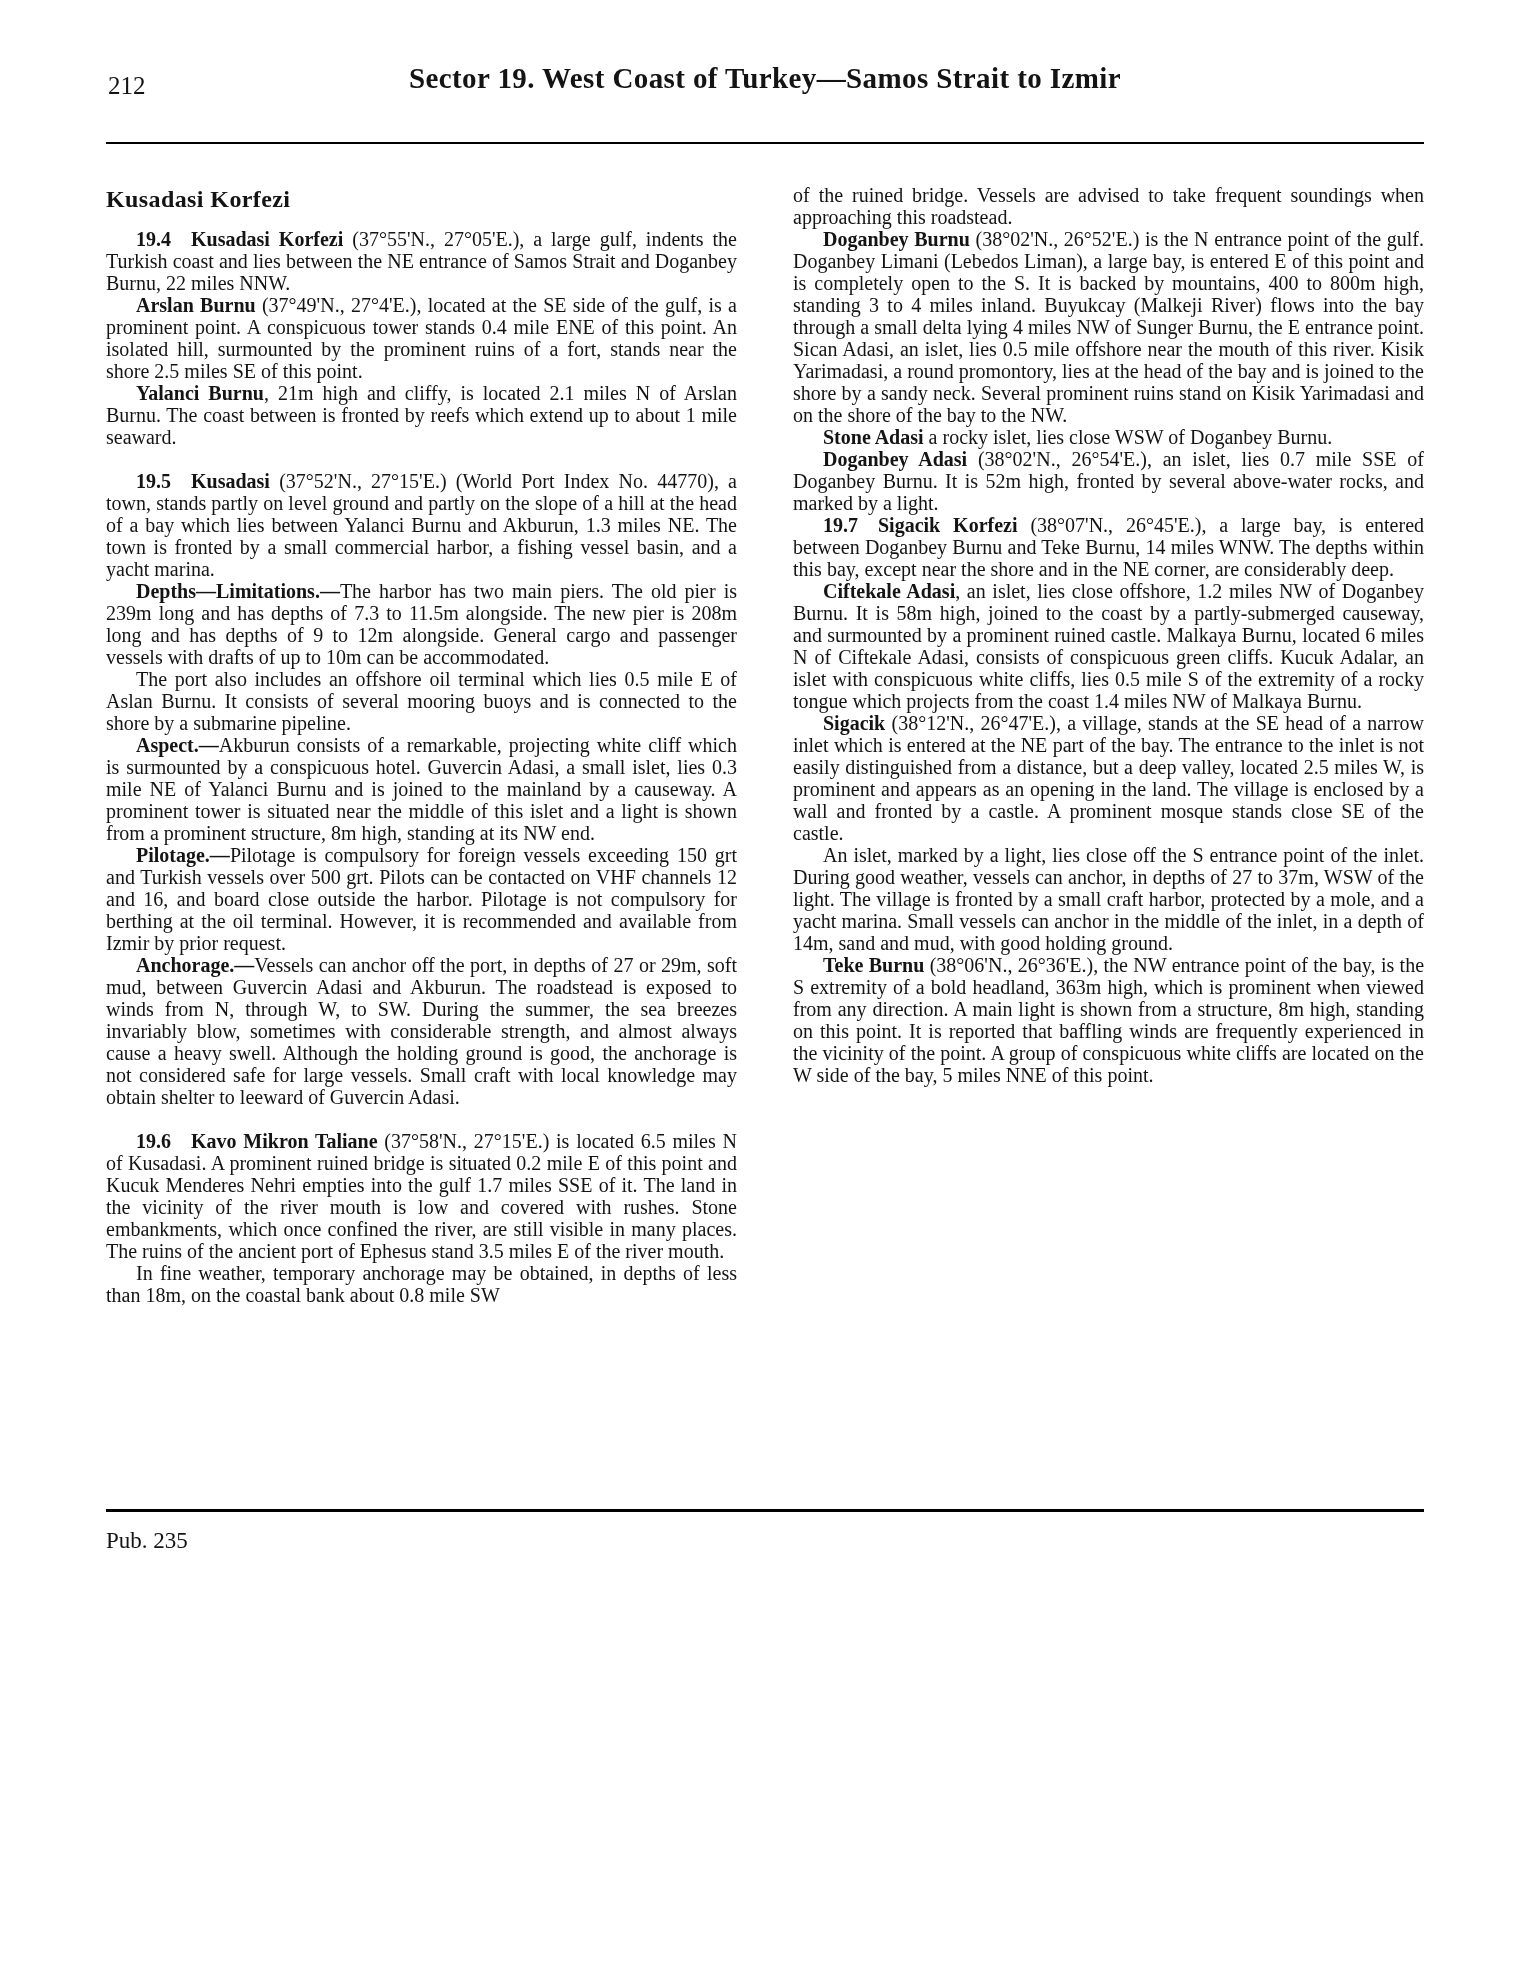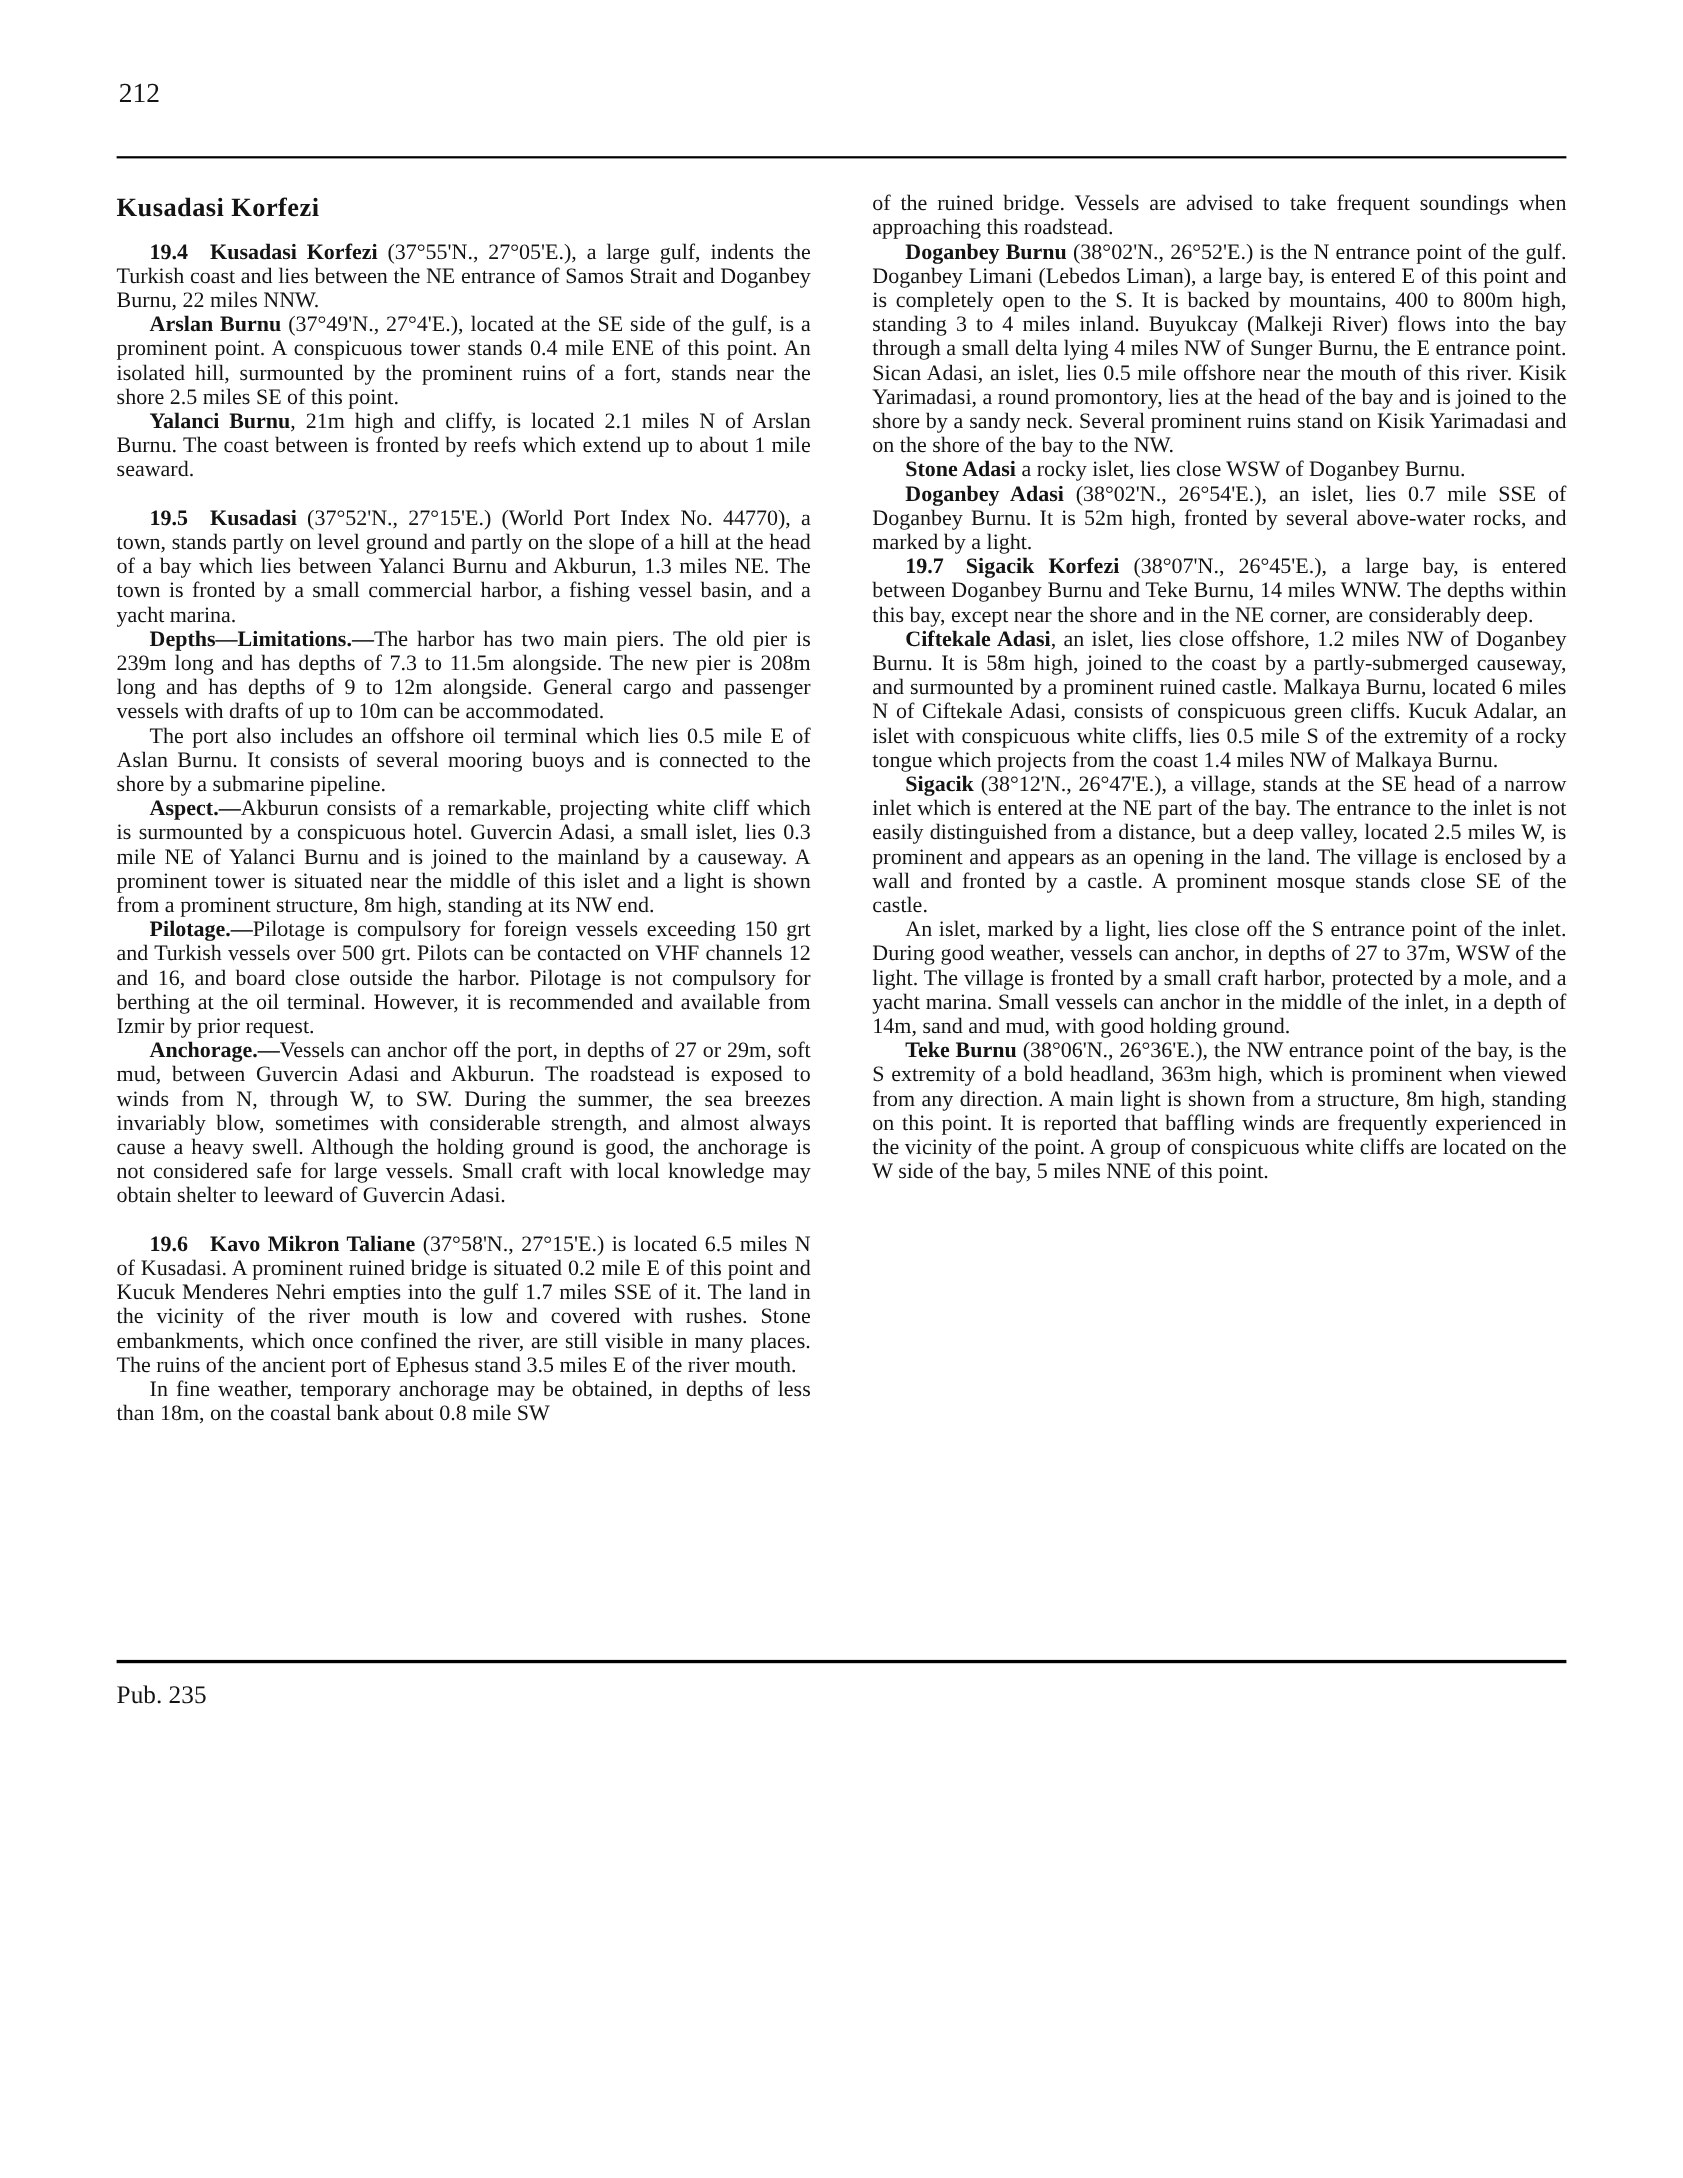--- a/index.html
+++ b/index.html
@@ -13,39 +13,40 @@
     width: 1530px; height: 1600px;
     box-sizing: border-box;
     padding: 62px 106px 0 106px;
     overflow: hidden;
     background: #ffffff;
   }
   .header-row { position: relative; height: 50px; }
   .page-number { position: absolute; left: 2px; top: 10px; font-size: 25px; }
   .page-title { margin: 0; text-align: center; font-size: 29px; font-weight: 700; letter-spacing: 0.4px; }
   .top-rule { height: 0; border: none; border-top: 2px solid #000; margin: 30px 0 0 0; }
-  .columns { display: flex; gap: 56px; margin-top: 30px; }
+  .columns { display: flex; gap: 56px; margin-top: 40px; }
   .column { flex: 1 1 0; min-width: 0; text-align: justify; font-size: 20px; line-height: 22px; }
   .para { margin: 0; text-indent: 30px; }
   .para.no-indent { text-indent: 0; }
   .para.gap-before { margin-top: 22px; }
   .bold { font-weight: 700; }
   .section-heading { font-size: 24px; font-weight: 700; letter-spacing: 0.4px; margin: 28px 0 18px 0; text-align: left; }
   .section-heading.first { margin-top: 4px; }
   .page-footer {
     position: absolute; left: 106px; right: 106px; bottom: 46px;
     border-top: 3px solid #000; padding-top: 16px; font-size: 23px;
   }
 </style>
 </head>
 <body>
 
 <div class="page">
   <div class="header-row">
     <span class="page-number">212</span>
+    <h1 class="page-title">Sector 19. West Coast of Turkey—Samos Strait to Izmir</h1>
   </div>
   <hr class="top-rule">
   <div class="columns">
     <div class="column" id="col-left">
         <h2 class="section-heading first">Kusadasi Korfezi</h2>
         <p class="para"><span class="bold">19.4 Kusadasi Korfezi</span><span> (37°55'N., 27°05'E.), a large gulf, indents the Turkish coast and lies between the NE entrance of Samos Strait and Doganbey Burnu, 22 miles NNW.</span></p>
         <p class="para"><span class="bold">Arslan Burnu</span><span> (37°49'N., 27°4'E.), located at the SE side of the gulf, is a prominent point. A conspicuous tower stands 0.4 mile ENE of this point. An isolated hill, surmounted by the prominent ruins of a fort, stands near the shore 2.5 miles SE of this point.</span></p>
         <p class="para"><span class="bold">Yalanci Burnu</span><span>, 21m high and cliffy, is located 2.1 miles N of Arslan Burnu. The coast between is fronted by reefs which extend up to about 1 mile seaward.</span></p>
         <p class="para gap-before"><span class="bold">19.5 Kusadasi</span><span> (37°52'N., 27°15'E.) (World Port Index No. 44770), a town, stands partly on level ground and partly on the slope of a hill at the head of a bay which lies between Yalanci Burnu and Akburun, 1.3 miles NE. The town is fronted by a small commercial harbor, a fishing vessel basin, and a yacht marina.</span></p>
         <p class="para"><span class="bold">Depths—Limitations.—</span><span>The harbor has two main piers. The old pier is 239m long and has depths of 7.3 to 11.5m alongside. The new pier is 208m long and has depths of 9 to 12m alongside. General cargo and passenger vessels with drafts of up to 10m can be accommodated.</span></p>

